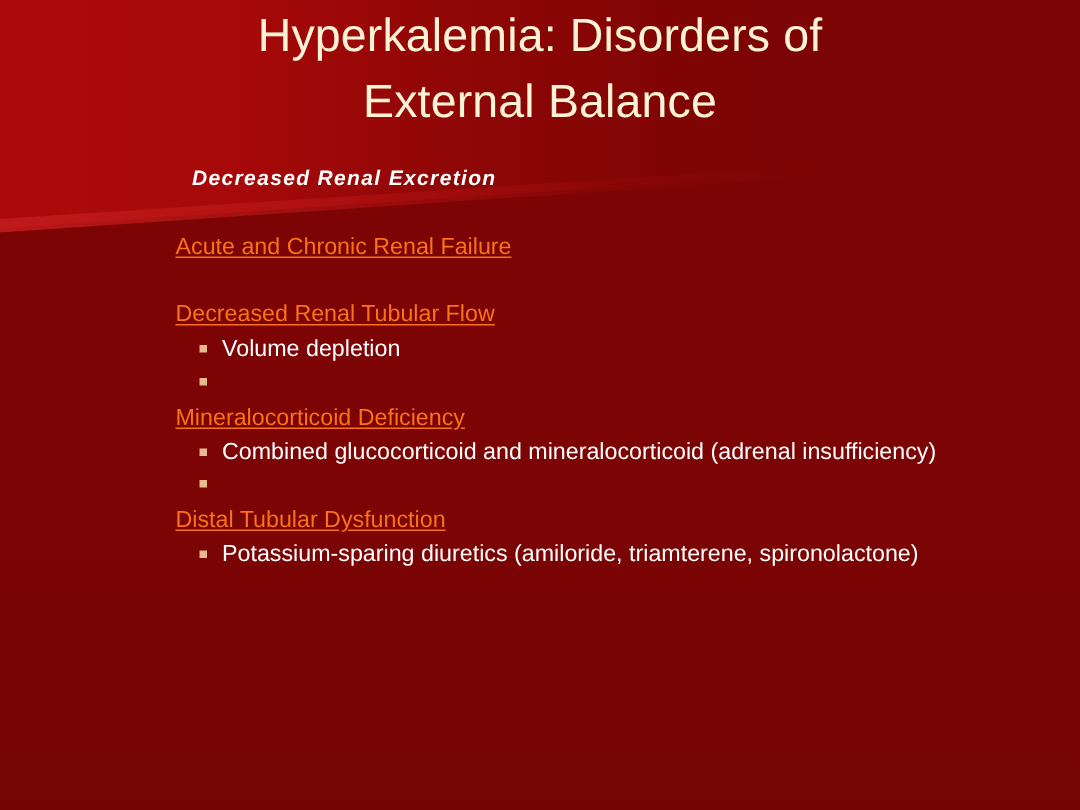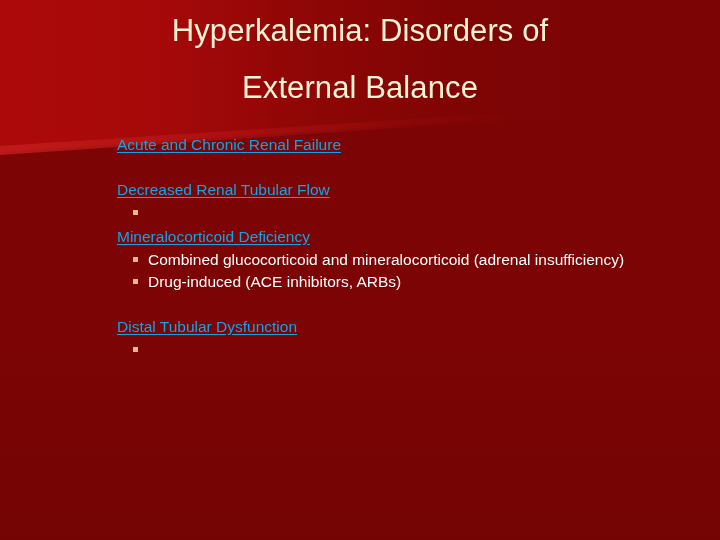--- a/index.html
+++ b/index.html
@@ -66,21 +66,21 @@
 
   
   #title {
     position: absolute;
     left: 0;
     top: 2px;
     width: 720px;
     text-align: center;
     color: #fcf3d6;
     font-size: 31px;
-    line-height: 57px;
+    line-height: 44px;
     font-weight: 400;
     letter-spacing: 0.1px;
     white-space: pre-line;
   }
 
   
   #body {
     position: absolute;
     left: 0;
     top: 108px;
@@ -98,21 +98,21 @@
     color: #ffffff;
   }
 
   .section {
     margin: 0 0 0 0;
   }
   .section-heading {
     margin: 0 0 0 117px;
     font-size: 15.5px;
     line-height: 21px;
-    color: #0ea5e9;
+    color: #f97316;
     text-decoration: underline;
     text-underline-offset: 2px;
     display: inline-block;
   }
   .section-heading-wrap {
     display: block;
   }
 
   ul.bullets {
     list-style: none;
@@ -147,67 +147,72 @@
 
   <div id="bg-band-top"></div>
   <div id="bg-band-edge"></div>
   <div id="bg-vignette"></div>
 
   <div id="title">Hyperkalemia: Disorders of
 External Balance</div>
 
   <div id="body">
 
+    <div class="kicker">Decreased Renal Excretion</div>
 
     <div class="gap-kicker"></div>
 
     <div class="section">
       <span class="section-heading-wrap">
         <span class="section-heading">Acute and Chronic Renal Failure</span>
       </span>
     </div>
 
     <div class="gap-sec"></div>
 
     <div class="section">
       <span class="section-heading-wrap">
         <span class="section-heading">Decreased Renal Tubular Flow</span>
       </span>
       <ul class="bullets">
         <li>
           <span class="sq"></span>
+          <span>Volume depletion</span>
+        </li>
+        <li>
+          <span class="sq"></span>
         </li>
       </ul>
     </div>
 
     <div class="gap-sec"></div>
 
     <div class="section">
       <span class="section-heading-wrap">
         <span class="section-heading">Mineralocorticoid Deficiency</span>
       </span>
       <ul class="bullets">
         <li>
           <span class="sq"></span>
           <span>Combined glucocorticoid and mineralocorticoid (adrenal insufficiency)</span>
         </li>
         <li>
           <span class="sq"></span>
-          <span>Drug-induced (ACE inhibitors, ARBs)</span>
         </li>
       </ul>
     </div>
 
     <div class="gap-sec"></div>
 
     <div class="section">
       <span class="section-heading-wrap">
         <span class="section-heading">Distal Tubular Dysfunction</span>
       </span>
       <ul class="bullets">
         <li>
           <span class="sq"></span>
+          <span>Potassium-sparing diuretics (amiloride, triamterene, spironolactone)</span>
         </li>
       </ul>
     </div>
 
   </div>
 </div>
 
 </body></html>

